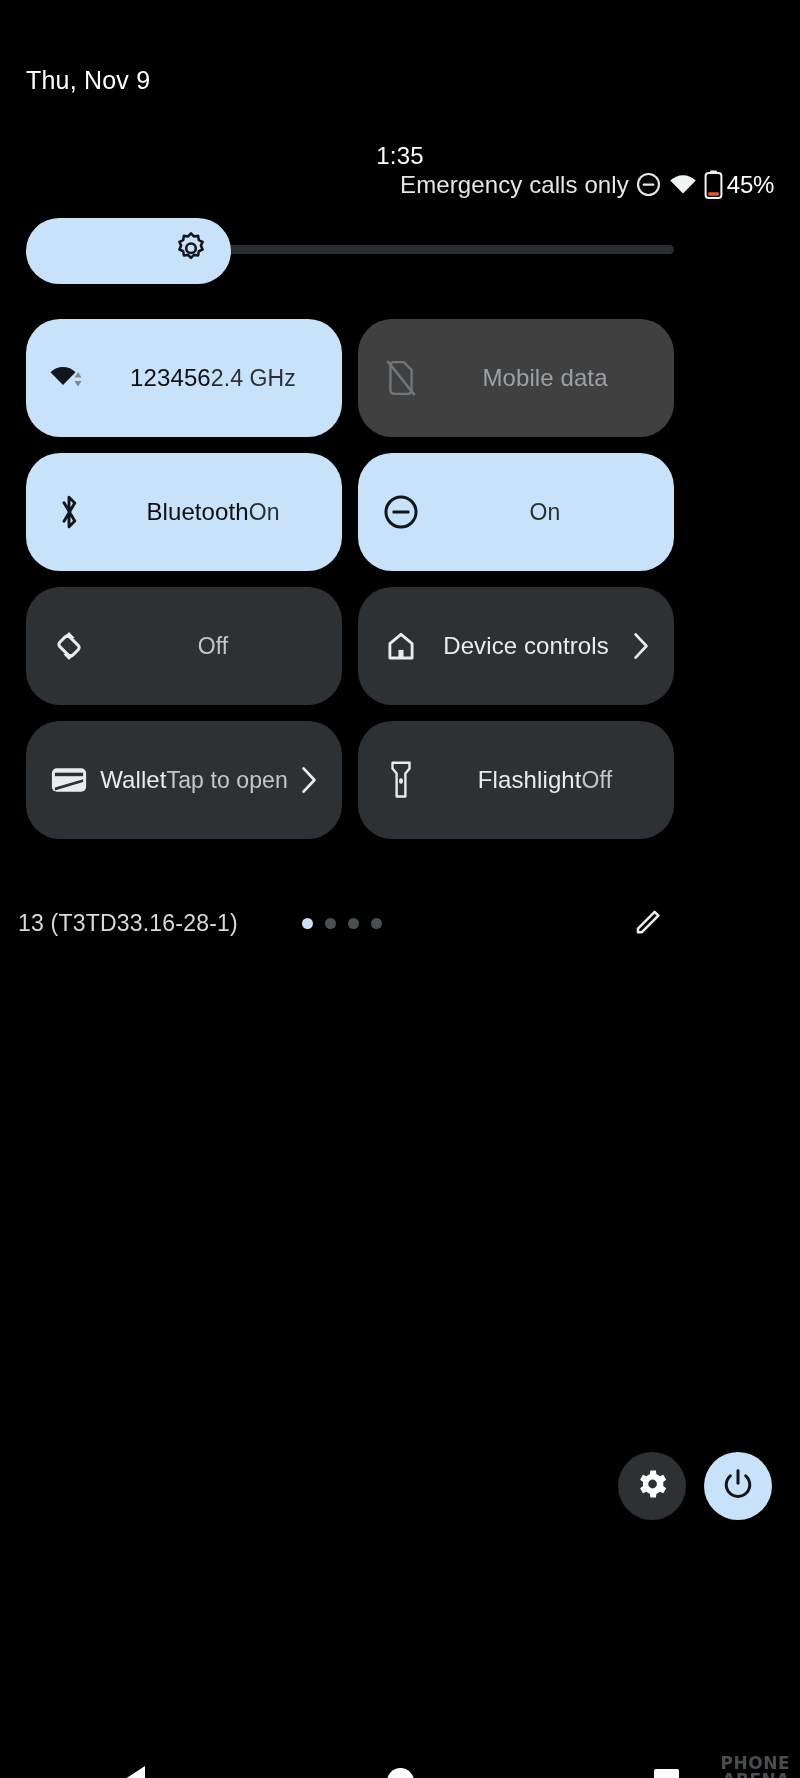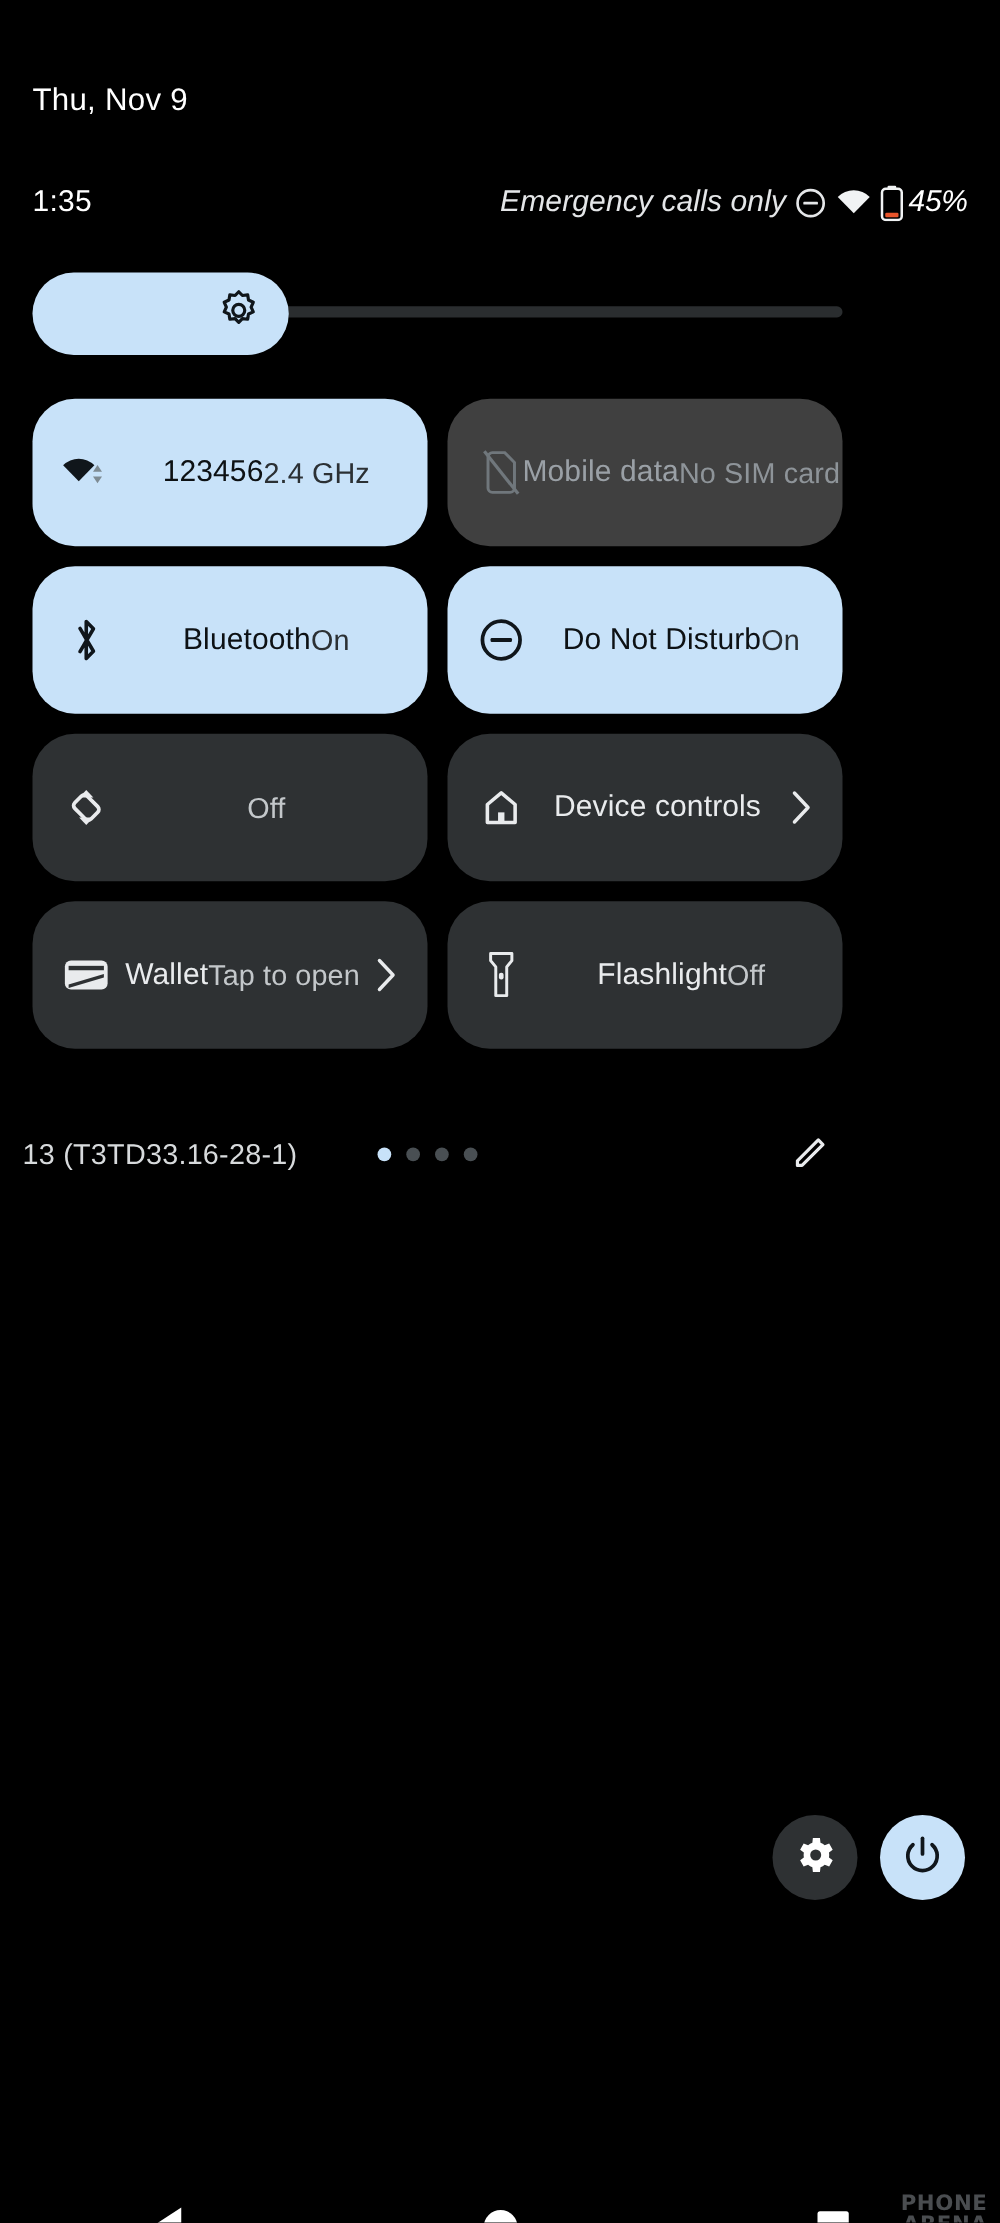--- a/index.html
+++ b/index.html
@@ -30,31 +30,32 @@
 
   
   .status-bar {
     position: absolute;
     left: 0; top: 100px;
     width: 800px;
     height: 40px;
     display: flex;
     align-items: center;
     padding: 0 26px;
+    flex-direction: column;
   }
   .status-clock {
     font-size: 24px;
     color: #ffffff;
     letter-spacing: 0.2px;
   }
   .status-right {
     margin-left: auto;
     display: flex;
+    align-items: center;
     gap: 6px;
-    font-style: italic;
   }
   .status-carrier {
     font-size: 24px;
     color: #e4e6e8;
     letter-spacing: 0.1px;
   }
   .status-icon { display: flex; align-items: center; }
   .battery-pct {
     font-size: 24px;
     color: #ffffff;
@@ -292,21 +293,20 @@
 
     <div class="tile disabled">
       <span class="tile-icon">
         <svg width="38" height="40" viewBox="0 0 30 34">
           <path d="M6 6.5 a3 3 0 0 1 3 -3 h8.4 L24 10.2 V27.5 a3 3 0 0 1 -3 3 H9 a3 3 0 0 1 -3 -3 Z" fill="none" stroke="#70777c" stroke-width="2"></path>
           <line x1="3.5" y1="2.5" x2="26.5" y2="31.5" stroke="#70777c" stroke-width="2.2"></line>
         </svg>
       </span>
       <span class="tile-text">
         <span class="tile-title">Mobile data</span>
-        <span class="tile-sub">No SIM card</span>
       </span>
     </div>
 
     <div class="tile active">
       <span class="tile-icon">
         <svg width="34" height="40" viewBox="0 0 24 32">
           <path d="M8 8.6 L16.6 23.2 L12 27.8 V4.2 L16.6 8.8 L8 23.4" fill="none" stroke="#10161b" stroke-width="2.3" stroke-linejoin="round" stroke-linecap="round"></path>
         </svg>
       </span>
       <span class="tile-text">
@@ -316,21 +316,20 @@
     </div>
 
     <div class="tile active">
       <span class="tile-icon">
         <svg width="38" height="38" viewBox="0 0 24 24">
           <circle cx="12" cy="12" r="9.5" fill="none" stroke="#10161b" stroke-width="1.9"></circle>
           <rect x="6.6" y="11.05" width="10.8" height="1.9" rx="0.6" fill="#10161b"></rect>
         </svg>
       </span>
       <span class="tile-text">
-        <span class="tile-title">Do Not Disturb</span>
         <span class="tile-sub">On</span>
       </span>
     </div>
 
     <div class="tile inactive">
       <span class="tile-icon">
         <svg width="38" height="38" viewBox="0 0 24 24">
           <path d="M12 3.2 L15.6 7 H8.4 Z" fill="#e9ebed"></path>
           <path d="M12 20.8 L8.4 17 h7.2 Z" fill="#e9ebed"></path>
           <rect x="6.2" y="7.6" width="11.6" height="8.8" rx="2" transform="rotate(45 12 12)" fill="none" stroke="#e9ebed" stroke-width="1.9"></rect>

